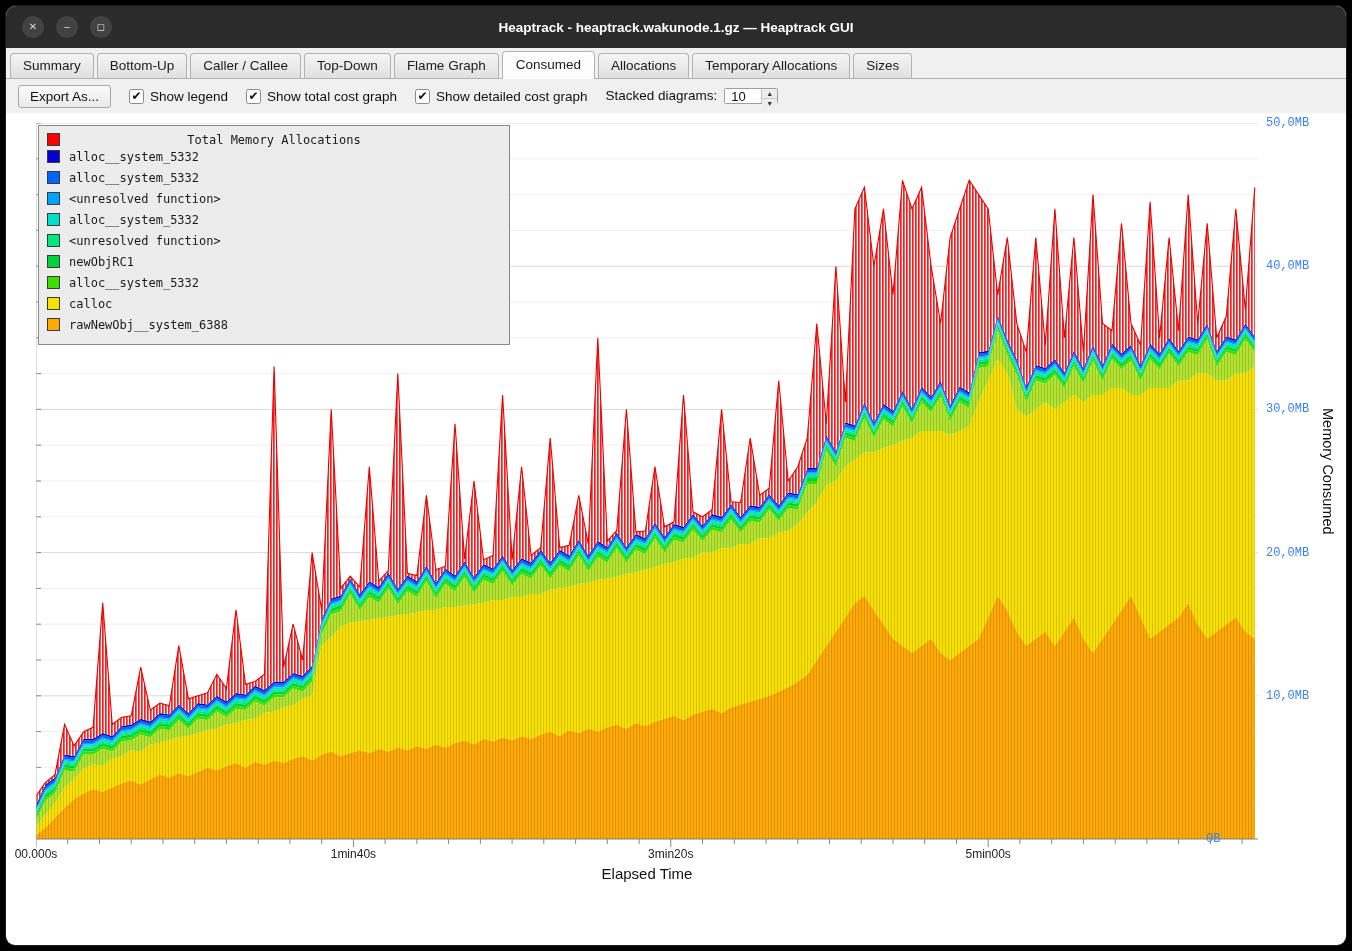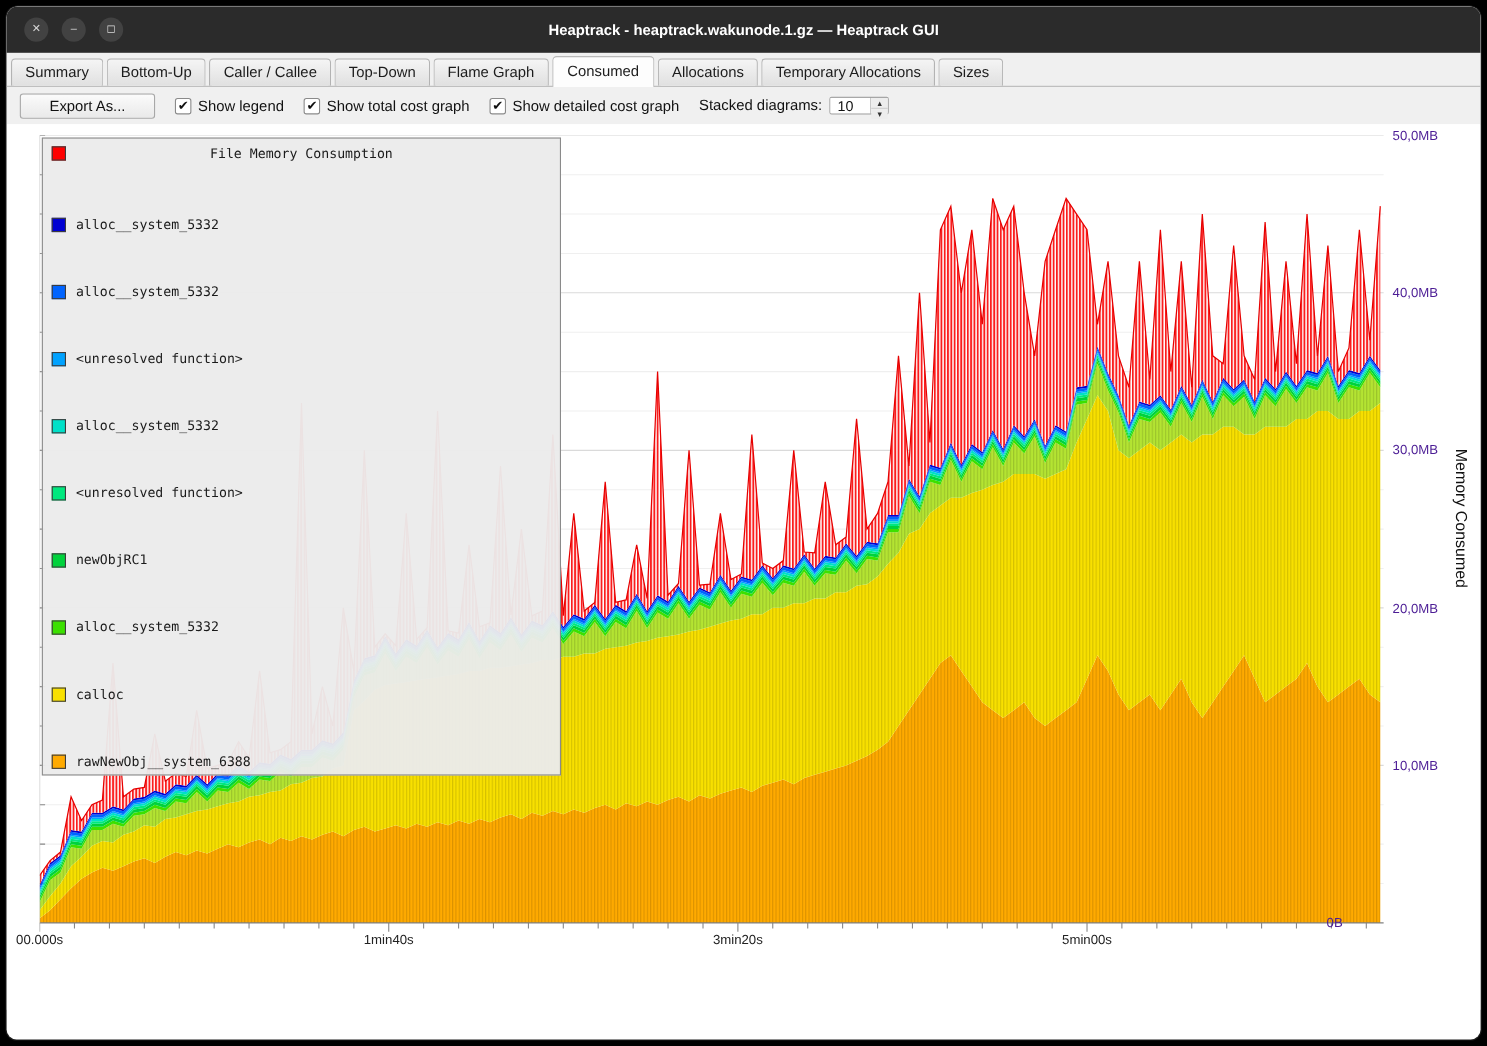--- a/index.html
+++ b/index.html
@@ -12,42 +12,42 @@
   .win-btn{width:22px;height:22px;border-radius:50%;background:#424242;color:#d8d8d8;display:flex;
     align-items:center;justify-content:center;font-size:10px;line-height:1;cursor:default;}
   .menubar{height:27px;background:#262626;display:flex;align-items:center;padding-left:8px;gap:2px;}
   .menu-item{color:#ececec;font-size:13px;padding:3px 9px;}
   .tabbar{height:31px;background:#f0f0f0;border-bottom:1px solid #b3b3b3;display:flex;align-items:flex-end;
     padding:4px 0 0 4px;box-sizing:border-box;}
   .tab{font-size:13.5px;color:#1c1c1c;background:linear-gradient(#f5f5f5,#e0e0e0);border:1px solid #b3b3b3;
     border-bottom:none;border-radius:4px 4px 0 0;padding:4px 12px 5px;margin-right:3px;white-space:nowrap;}
   .tab.active{background:#fdfdfd;padding:5px 13px 7px;margin-bottom:-1px;}
   .toolbar{height:34px;background:#f0f0f0;display:flex;align-items:center;gap:18px;padding-left:12px;}
-  .export-btn{font-size:13.5px;padding:3px 26px;background:linear-gradient(#fbfbfb,#e9e9e9);
+  .export-btn{font-size:13.5px;padding:3px 11px;background:linear-gradient(#fbfbfb,#e9e9e9);
     border:1px solid #a8a8a8;border-radius:3px;color:#111;font-family:inherit;text-align:center;}
   .cb{display:flex;align-items:center;gap:6px;font-size:13.5px;color:#111;}
   .cb .box{width:15px;height:15px;background:#fff;border:1px solid #8a8a8a;border-radius:2.5px;display:flex;
     align-items:center;justify-content:center;font-size:12px;color:#101010;line-height:1;box-sizing:border-box;}
   .stacked{display:flex;align-items:flex-start;gap:7px;font-size:13.5px;color:#111;}
   .spinbox{display:flex;align-items:stretch;border:1px solid #9f9f9f;background:#fff;border-radius:2px;height:16px;box-sizing:border-box;}
   .spin-input{width:28px;border:none;outline:none;font-size:13px;padding-left:6px;font-family:inherit;color:#111;}
   .spin-btns{display:flex;flex-direction:column;border-left:1px solid #c4c4c4;}
   .spin-up,.spin-down{flex:1;width:15px;display:flex;align-items:center;justify-content:center;font-size:8px;color:#333;background:#ededed;}
   .spin-up{border-bottom:1px solid #cccccc;}
   .chart-area{position:relative;background:#fff;height:805px;}
   #plot-svg{position:absolute;left:30px;top:10px;}
   .legend{position:absolute;left:32px;top:12px;width:470px;background:rgba(235,235,235,0.96);
     border:1px solid #8a8a8a;padding:3px 0 5px;z-index:5;}
   .legend-title-row{position:relative;height:21px;display:flex;align-items:center;justify-content:center;}
   .legend-title{font-family:"DejaVu Sans Mono",monospace;font-size:12px;color:#1a1a1a;}
   .swatch{width:13px;height:13px;border:1px solid #3c3c3c;display:inline-block;box-sizing:border-box;flex:0 0 13px;}
   .legend-title-row .swatch{position:absolute;left:8px;top:4px;}
-  .legend-row{height:21px;display:flex;align-items:flex-end;gap:9px;padding-left:8px;margin-top:40px;}
+  .legend-row{height:21px;display:flex;align-items:flex-start;gap:9px;padding-left:8px;}
   .legend-row .lbl{font-family:"DejaVu Sans Mono",monospace;font-size:12px;color:#1a1a1a;}
-  .axis-ylab{position:absolute;font-size:12px;color:#4c1d95;white-space:nowrap;}
+  .axis-ylab{position:absolute;font-size:12px;color:#3b82f6;white-space:nowrap;font-family:Liberation Mono, monospace;}
   .axis-xlab{position:absolute;font-size:12px;color:#222;width:90px;text-align:center;}
   .ylabel{position:absolute;left:1314px;top:295px;writing-mode:vertical-rl;font-size:14.5px;color:#111;}
   .xlabel{position:absolute;left:30px;top:752px;width:1222px;text-align:center;font-size:15px;color:#111;}
 </style>
 </head>
 <body>
 
 <div class="window">
   <div class="titlebar">
     <div class="win-controls">
@@ -233,21 +233,21 @@
         <polygon points="0.0,683.4 9.5,663.3 19.0,656.1 28.6,633.2 38.1,634.7 47.6,617.5 57.1,617.5 66.7,611.8 76.2,614.6 85.7,604.6 95.2,603.2 104.7,597.4 114.3,600.3 123.8,591.7 133.3,593.1 142.8,583.1 152.4,591.7 161.9,581.7 171.4,583.1 180.9,574.5 190.4,580.2 200.0,571.7 209.5,573.1 219.0,564.5 228.5,568.8 238.1,560.2 247.6,560.2 257.1,551.6 266.6,554.5 276.1,544.4 285.7,497.2 295.2,477.1 304.7,474.3 314.2,457.1 323.8,472.8 333.3,460.0 342.8,465.7 352.3,451.4 361.8,467.1 371.4,454.2 380.9,460.0 390.4,444.2 399.9,461.4 409.4,447.1 419.0,454.2 428.5,439.9 438.0,455.7 447.5,442.8 457.1,447.1 466.6,434.2 476.1,448.5 485.6,437.0 495.1,441.3 504.7,428.5 514.2,441.3 523.7,428.5 533.2,434.2 542.8,418.4 552.3,434.2 561.8,419.9 571.3,425.6 580.8,411.3 590.4,425.6 599.9,412.7 609.4,417.0 618.9,401.2 628.5,415.6 638.0,402.7 647.5,405.5 657.0,392.7 666.5,404.1 676.1,392.7 685.6,395.5 695.1,382.6 704.6,395.5 714.2,384.1 723.7,385.5 733.2,372.6 742.7,384.1 752.2,371.2 761.8,372.6 771.3,346.8 780.8,346.8 790.3,313.9 799.9,329.6 809.4,301.0 818.9,303.9 828.4,281.0 837.9,301.0 847.5,282.4 857.0,289.6 866.5,269.5 876.0,286.7 885.6,265.2 895.1,275.2 904.6,259.5 914.1,283.8 923.6,265.2 933.2,270.9 942.7,230.8 952.2,229.4 961.7,193.6 971.3,218.0 980.8,238.0 990.3,265.2 999.8,243.7 1009.3,246.6 1018.9,238.0 1028.4,250.9 1037.9,229.4 1047.4,246.6 1057.0,223.7 1066.5,243.7 1076.0,222.2 1085.5,232.3 1095.0,223.7 1104.6,243.7 1114.1,222.2 1123.6,232.3 1133.1,216.5 1142.6,229.4 1152.2,215.1 1161.7,218.0 1171.2,202.2 1180.7,229.4 1190.3,215.1 1199.8,218.0 1209.3,202.2 1218.8,215.1 1218.8,217.7 1209.3,204.8 1199.8,220.5 1190.3,217.7 1180.7,232.0 1171.2,204.8 1161.7,220.5 1152.2,217.7 1142.6,232.0 1133.1,219.1 1123.6,234.8 1114.1,224.8 1104.6,246.3 1095.0,226.3 1085.5,234.8 1076.0,224.8 1066.5,246.3 1057.0,226.3 1047.4,249.2 1037.9,232.0 1028.4,253.5 1018.9,240.6 1009.3,249.2 999.8,246.3 990.3,267.8 980.8,240.6 971.3,220.5 961.7,196.2 952.2,232.0 942.7,233.4 933.2,273.5 923.6,267.8 914.1,286.4 904.6,262.1 895.1,277.8 885.6,267.8 876.0,289.3 866.5,272.1 857.0,292.1 847.5,285.0 837.9,303.6 828.4,283.5 818.9,306.4 809.4,303.6 799.9,332.2 790.3,316.5 780.8,349.4 771.3,349.4 761.8,375.2 752.2,373.8 742.7,386.6 733.2,375.2 723.7,388.1 714.2,386.6 704.6,398.1 695.1,385.2 685.6,398.1 676.1,395.2 666.5,406.7 657.0,395.2 647.5,408.1 638.0,405.3 628.5,418.1 618.9,403.8 609.4,419.6 599.9,415.3 590.4,428.2 580.8,413.8 571.3,428.2 561.8,422.4 552.3,436.8 542.8,421.0 533.2,436.8 523.7,431.0 514.2,443.9 504.7,431.0 495.1,443.9 485.6,439.6 476.1,451.1 466.6,436.8 457.1,449.6 447.5,445.4 438.0,458.2 428.5,442.5 419.0,456.8 409.4,449.6 399.9,464.0 390.4,446.8 380.9,462.5 371.4,456.8 361.8,469.7 352.3,453.9 342.8,468.3 333.3,462.5 323.8,475.4 314.2,459.7 304.7,476.9 295.2,479.7 285.7,499.8 276.1,547.0 266.6,557.0 257.1,554.2 247.6,562.8 238.1,562.8 228.5,571.4 219.0,567.1 209.5,575.7 200.0,574.2 190.4,582.8 180.9,577.1 171.4,585.7 161.9,584.3 152.4,594.3 142.8,585.7 133.3,595.7 123.8,594.3 114.3,602.9 104.7,600.0 95.2,605.7 85.7,607.2 76.2,617.2 66.7,614.3 57.1,620.1 47.6,620.1 38.1,637.2 28.6,635.8 19.0,658.7 9.5,665.9 0.0,685.9 " fill="#0064ff"></polygon>
         <polygon points="0.0,681.6 9.5,661.6 19.0,654.4 28.6,631.5 38.1,632.9 47.6,615.8 57.1,615.8 66.7,610.0 76.2,612.9 85.7,602.9 95.2,601.4 104.7,595.7 114.3,598.6 123.8,590.0 133.3,591.4 142.8,581.4 152.4,590.0 161.9,580.0 171.4,581.4 180.9,572.8 190.4,578.5 200.0,569.9 209.5,571.4 219.0,562.8 228.5,567.1 238.1,558.5 247.6,558.5 257.1,549.9 266.6,552.8 276.1,542.7 285.7,495.5 295.2,475.4 304.7,472.6 314.2,455.4 323.8,471.1 333.3,458.2 342.8,464.0 352.3,449.6 361.8,465.4 371.4,452.5 380.9,458.2 390.4,442.5 399.9,459.7 409.4,445.4 419.0,452.5 428.5,438.2 438.0,453.9 447.5,441.1 457.1,445.4 466.6,432.5 476.1,446.8 485.6,435.3 495.1,439.6 504.7,426.7 514.2,439.6 523.7,426.7 533.2,432.5 542.8,416.7 552.3,432.5 561.8,418.1 571.3,423.9 580.8,409.6 590.4,423.9 599.9,411.0 609.4,415.3 618.9,399.5 628.5,413.8 638.0,401.0 647.5,403.8 657.0,390.9 666.5,402.4 676.1,390.9 685.6,393.8 695.1,380.9 704.6,393.8 714.2,382.3 723.7,383.8 733.2,370.9 742.7,382.3 752.2,369.5 761.8,370.9 771.3,345.1 780.8,345.1 790.3,312.2 799.9,327.9 809.4,299.3 818.9,302.2 828.4,279.2 837.9,299.3 847.5,280.7 857.0,287.8 866.5,267.8 876.0,285.0 885.6,263.5 895.1,273.5 904.6,257.8 914.1,282.1 923.6,263.5 933.2,269.2 942.7,229.1 952.2,227.7 961.7,191.9 971.3,216.2 980.8,236.3 990.3,263.5 999.8,242.0 1009.3,244.9 1018.9,236.3 1028.4,249.2 1037.9,227.7 1047.4,244.9 1057.0,222.0 1066.5,242.0 1076.0,220.5 1085.5,230.6 1095.0,222.0 1104.6,242.0 1114.1,220.5 1123.6,230.6 1133.1,214.8 1142.6,227.7 1152.2,213.4 1161.7,216.2 1171.2,200.5 1180.7,227.7 1190.3,213.4 1199.8,216.2 1209.3,200.5 1218.8,213.4 1218.8,215.1 1209.3,202.2 1199.8,218.0 1190.3,215.1 1180.7,229.4 1171.2,202.2 1161.7,218.0 1152.2,215.1 1142.6,229.4 1133.1,216.5 1123.6,232.3 1114.1,222.2 1104.6,243.7 1095.0,223.7 1085.5,232.3 1076.0,222.2 1066.5,243.7 1057.0,223.7 1047.4,246.6 1037.9,229.4 1028.4,250.9 1018.9,238.0 1009.3,246.6 999.8,243.7 990.3,265.2 980.8,238.0 971.3,218.0 961.7,193.6 952.2,229.4 942.7,230.8 933.2,270.9 923.6,265.2 914.1,283.8 904.6,259.5 895.1,275.2 885.6,265.2 876.0,286.7 866.5,269.5 857.0,289.6 847.5,282.4 837.9,301.0 828.4,281.0 818.9,303.9 809.4,301.0 799.9,329.6 790.3,313.9 780.8,346.8 771.3,346.8 761.8,372.6 752.2,371.2 742.7,384.1 733.2,372.6 723.7,385.5 714.2,384.1 704.6,395.5 695.1,382.6 685.6,395.5 676.1,392.7 666.5,404.1 657.0,392.7 647.5,405.5 638.0,402.7 628.5,415.6 618.9,401.2 609.4,417.0 599.9,412.7 590.4,425.6 580.8,411.3 571.3,425.6 561.8,419.9 552.3,434.2 542.8,418.4 533.2,434.2 523.7,428.5 514.2,441.3 504.7,428.5 495.1,441.3 485.6,437.0 476.1,448.5 466.6,434.2 457.1,447.1 447.5,442.8 438.0,455.7 428.5,439.9 419.0,454.2 409.4,447.1 399.9,461.4 390.4,444.2 380.9,460.0 371.4,454.2 361.8,467.1 352.3,451.4 342.8,465.7 333.3,460.0 323.8,472.8 314.2,457.1 304.7,474.3 295.2,477.1 285.7,497.2 276.1,544.4 266.6,554.5 257.1,551.6 247.6,560.2 238.1,560.2 228.5,568.8 219.0,564.5 209.5,573.1 200.0,571.7 190.4,580.2 180.9,574.5 171.4,583.1 161.9,581.7 152.4,591.7 142.8,583.1 133.3,593.1 123.8,591.7 114.3,600.3 104.7,597.4 95.2,603.2 85.7,604.6 76.2,614.6 66.7,611.8 57.1,617.5 47.6,617.5 38.1,634.7 28.6,633.2 19.0,656.1 9.5,663.3 0.0,683.4 " fill="#0000d2"></polygon>
         <polygon points="0.0,673.0 9.5,659.4 19.0,651.6 28.6,601.4 38.1,622.9 47.6,608.6 57.1,604.3 66.7,479.7 76.2,601.4 85.7,594.3 95.2,592.8 104.7,544.2 114.3,587.1 123.8,580.0 133.3,582.8 142.8,522.7 152.4,575.7 161.9,572.8 171.4,569.9 180.9,551.3 190.4,565.6 200.0,486.9 209.5,561.3 219.0,558.5 228.5,551.3 238.1,243.4 247.6,544.2 257.1,501.2 266.6,537.0 276.1,429.6 285.7,486.9 295.2,286.4 304.7,465.4 314.2,453.2 323.8,464.0 333.3,343.7 342.8,458.2 352.3,447.5 361.8,250.6 371.4,450.4 380.9,452.5 390.4,372.3 399.9,446.8 409.4,443.2 419.0,300.7 428.5,436.0 438.0,358.0 447.5,436.8 457.1,432.5 466.6,272.1 476.1,436.8 485.6,343.7 495.1,432.5 504.7,424.6 514.2,315.0 523.7,424.6 533.2,422.4 542.8,372.3 552.3,421.0 561.8,214.8 571.3,418.1 580.8,407.4 590.4,286.4 599.9,408.8 609.4,408.1 618.9,343.7 628.5,403.8 638.0,398.8 647.5,272.1 657.0,388.8 666.5,393.8 676.1,386.6 685.6,286.4 695.1,378.8 704.6,379.5 714.2,315.0 723.7,372.3 733.2,365.2 742.7,257.8 752.2,358.0 761.8,343.7 771.3,315.0 780.8,200.5 790.3,300.7 799.9,143.2 809.4,279.2 818.9,85.9 828.4,64.4 837.9,143.2 847.5,85.9 857.0,171.8 866.5,57.3 876.0,85.9 885.6,64.4 895.1,143.2 904.6,200.5 914.1,114.6 923.6,85.9 933.2,57.3 942.7,71.6 952.2,85.9 961.7,171.8 971.3,114.6 980.8,200.5 990.3,229.1 999.8,114.6 1009.3,222.0 1018.9,85.9 1028.4,214.8 1037.9,114.6 1047.4,229.1 1057.0,71.6 1066.5,200.5 1076.0,207.6 1085.5,100.2 1095.0,200.5 1104.6,222.0 1114.1,78.8 1123.6,214.8 1133.1,114.6 1142.6,207.6 1152.2,71.6 1161.7,200.5 1171.2,100.2 1180.7,214.8 1190.3,193.3 1199.8,85.9 1209.3,186.2 1218.8,64.4 1218.8,213.4 1209.3,200.5 1199.8,216.2 1190.3,213.4 1180.7,227.7 1171.2,200.5 1161.7,216.2 1152.2,213.4 1142.6,227.7 1133.1,214.8 1123.6,230.6 1114.1,220.5 1104.6,242.0 1095.0,222.0 1085.5,230.6 1076.0,220.5 1066.5,242.0 1057.0,222.0 1047.4,244.9 1037.9,227.7 1028.4,249.2 1018.9,236.3 1009.3,244.9 999.8,242.0 990.3,263.5 980.8,236.3 971.3,216.2 961.7,191.9 952.2,227.7 942.7,229.1 933.2,269.2 923.6,263.5 914.1,282.1 904.6,257.8 895.1,273.5 885.6,263.5 876.0,285.0 866.5,267.8 857.0,287.8 847.5,280.7 837.9,299.3 828.4,279.2 818.9,302.2 809.4,299.3 799.9,327.9 790.3,312.2 780.8,345.1 771.3,345.1 761.8,370.9 752.2,369.5 742.7,382.3 733.2,370.9 723.7,383.8 714.2,382.3 704.6,393.8 695.1,380.9 685.6,393.8 676.1,390.9 666.5,402.4 657.0,390.9 647.5,403.8 638.0,401.0 628.5,413.8 618.9,399.5 609.4,415.3 599.9,411.0 590.4,423.9 580.8,409.6 571.3,423.9 561.8,418.1 552.3,432.5 542.8,416.7 533.2,432.5 523.7,426.7 514.2,439.6 504.7,426.7 495.1,439.6 485.6,435.3 476.1,446.8 466.6,432.5 457.1,445.4 447.5,441.1 438.0,453.9 428.5,438.2 419.0,452.5 409.4,445.4 399.9,459.7 390.4,442.5 380.9,458.2 371.4,452.5 361.8,465.4 352.3,449.6 342.8,464.0 333.3,458.2 323.8,471.1 314.2,455.4 304.7,472.6 295.2,475.4 285.7,495.5 276.1,542.7 266.6,552.8 257.1,549.9 247.6,558.5 238.1,558.5 228.5,567.1 219.0,562.8 209.5,571.4 200.0,569.9 190.4,578.5 180.9,572.8 171.4,581.4 161.9,580.0 152.4,590.0 142.8,581.4 133.3,591.4 123.8,590.0 114.3,598.6 104.7,595.7 95.2,601.4 85.7,602.9 76.2,612.9 66.7,610.0 57.1,615.8 47.6,615.8 38.1,632.9 28.6,631.5 19.0,654.4 9.5,661.6 0.0,681.6 " fill="url(#pred)"></polygon>
         <polyline points="0.0,673.0 9.5,659.4 19.0,651.6 28.6,601.4 38.1,622.9 47.6,608.6 57.1,604.3 66.7,479.7 76.2,601.4 85.7,594.3 95.2,592.8 104.7,544.2 114.3,587.1 123.8,580.0 133.3,582.8 142.8,522.7 152.4,575.7 161.9,572.8 171.4,569.9 180.9,551.3 190.4,565.6 200.0,486.9 209.5,561.3 219.0,558.5 228.5,551.3 238.1,243.4 247.6,544.2 257.1,501.2 266.6,537.0 276.1,429.6 285.7,486.9 295.2,286.4 304.7,465.4 314.2,453.2 323.8,464.0 333.3,343.7 342.8,458.2 352.3,447.5 361.8,250.6 371.4,450.4 380.9,452.5 390.4,372.3 399.9,446.8 409.4,443.2 419.0,300.7 428.5,436.0 438.0,358.0 447.5,436.8 457.1,432.5 466.6,272.1 476.1,436.8 485.6,343.7 495.1,432.5 504.7,424.6 514.2,315.0 523.7,424.6 533.2,422.4 542.8,372.3 552.3,421.0 561.8,214.8 571.3,418.1 580.8,407.4 590.4,286.4 599.9,408.8 609.4,408.1 618.9,343.7 628.5,403.8 638.0,398.8 647.5,272.1 657.0,388.8 666.5,393.8 676.1,386.6 685.6,286.4 695.1,378.8 704.6,379.5 714.2,315.0 723.7,372.3 733.2,365.2 742.7,257.8 752.2,358.0 761.8,343.7 771.3,315.0 780.8,200.5 790.3,300.7 799.9,143.2 809.4,279.2 818.9,85.9 828.4,64.4 837.9,143.2 847.5,85.9 857.0,171.8 866.5,57.3 876.0,85.9 885.6,64.4 895.1,143.2 904.6,200.5 914.1,114.6 923.6,85.9 933.2,57.3 942.7,71.6 952.2,85.9 961.7,171.8 971.3,114.6 980.8,200.5 990.3,229.1 999.8,114.6 1009.3,222.0 1018.9,85.9 1028.4,214.8 1037.9,114.6 1047.4,229.1 1057.0,71.6 1066.5,200.5 1076.0,207.6 1085.5,100.2 1095.0,200.5 1104.6,222.0 1114.1,78.8 1123.6,214.8 1133.1,114.6 1142.6,207.6 1152.2,71.6 1161.7,200.5 1171.2,100.2 1180.7,214.8 1190.3,193.3 1199.8,85.9 1209.3,186.2 1218.8,64.4 " fill="none" stroke="#e60000" stroke-width="1.1"></polyline>
         <line x1="0" x2="1222" y1="716" y2="716" stroke="#808080" stroke-width="1"></line>
         <line x1="0" x2="0" y1="0" y2="716" stroke="#bdbdbd" stroke-width="1"></line>
       </svg>
     <div class="legend">
       <div class="legend-title-row">
         <span class="swatch" id="legend-title-swatch" style="background: rgb(255, 0, 0);"></span>
-        <span class="legend-title">File Memory Consumption</span>
+        <span class="legend-title">Total Memory Allocations</span>
       </div>
       <div id="legend-rows">
           <div class="legend-row">
             <span class="swatch" style="background: rgb(0, 0, 210);"></span>
             <span class="lbl">alloc__system_5332</span>
           </div>
           <div class="legend-row">
             <span class="swatch" style="background: rgb(0, 100, 255);"></span>
             <span class="lbl">alloc__system_5332</span>
           </div>
@@ -289,14 +289,15 @@
         <div class="axis-ylab" style="left: 1260px; top: 146.2px;">40,0MB</div>
         <div class="axis-ylab" style="left: 1260px; top: 3px;">50,0MB</div>
       </div>
     <div id="x-labels">
         <div class="axis-xlab" style="left: -15px; top: 734px;">00.000s</div>
         <div class="axis-xlab" style="left: 302.403px; top: 734px;">1min40s</div>
         <div class="axis-xlab" style="left: 619.805px; top: 734px;">3min20s</div>
         <div class="axis-xlab" style="left: 937.208px; top: 734px;">5min00s</div>
       </div>
     <div class="ylabel">Memory Consumed</div>
+    <div class="xlabel">Elapsed Time</div>
   </div>
 </div>
 
 </body></html>

